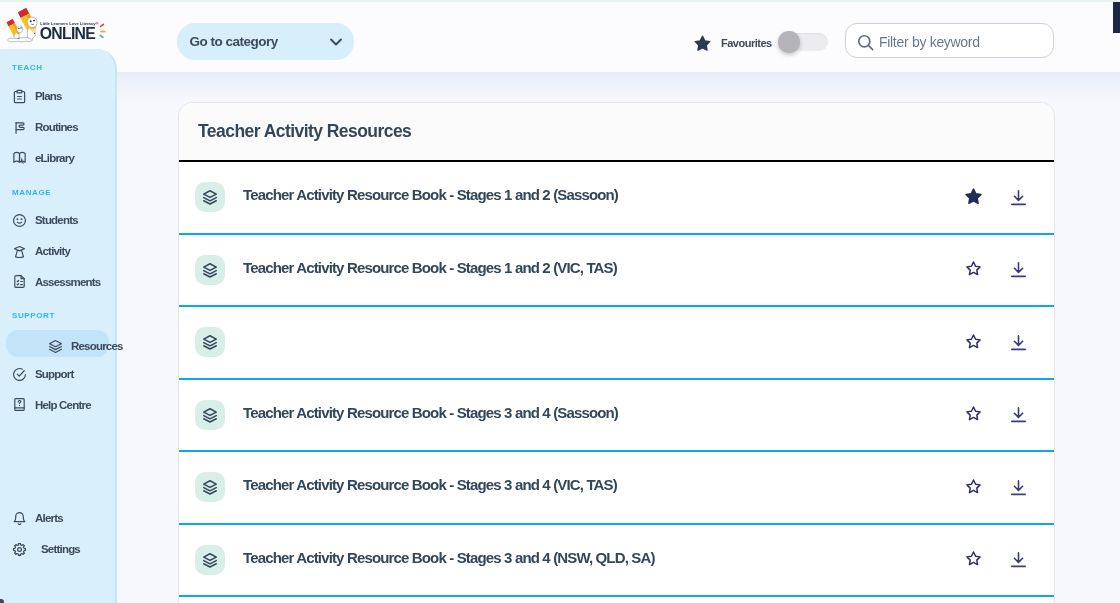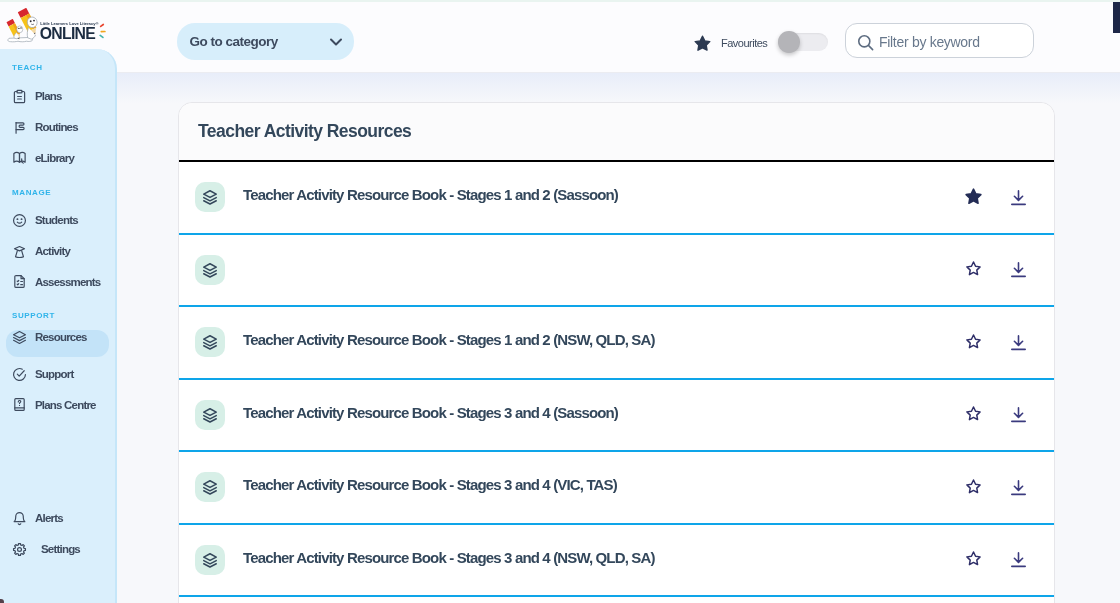--- a/index.html
+++ b/index.html
@@ -12,24 +12,24 @@
 .slabel{position:absolute;left:12px;height:12px;font-size:8px;font-weight:bold;letter-spacing:0.6px;color:#30b4ea;}
 .sitem{position:absolute;left:0;width:115px;height:22px;display:flex;align-items:center;}
 .sitem svg{margin-left:12px;flex:0 0 auto;}
 .sitem span{margin-left:8px;font-size:11.5px;font-weight:bold;letter-spacing:-0.8px;color:#3d4a5e;white-space:nowrap;}
 .activepill{position:absolute;left:6px;top:330px;width:103px;height:27px;background:#c3e3f8;border-radius:12px;}
 
 .pill{position:absolute;left:177px;top:23px;width:177px;height:37px;background:#d7eefb;border-radius:18px;}
 .pill .t{position:absolute;left:12.5px;top:11px;font-size:13.5px;font-weight:bold;letter-spacing:-0.5px;color:#3d4a5e;}
 .pill svg{position:absolute;right:11px;top:14px;}
 .favwrap{position:absolute;left:694px;top:31px;height:24px;display:flex;align-items:center;}
-.favwrap .lbl{margin-left:10px;font-size:11px;font-weight:normal;letter-spacing:-0.5px;color:#3d4a5e;}
+.favwrap .lbl{margin-left:10px;font-size:11px;font-weight:bold;letter-spacing:-0.5px;color:#3d4a5e;}
 .toggle{position:absolute;left:778px;top:32.5px;width:50px;height:18.5px;background:#ececf0;border-radius:10px;box-shadow:inset 0 1px 2px rgba(0,0,0,0.06);}
 .knob{position:absolute;left:0px;top:-1.5px;width:21.5px;height:21.5px;border-radius:50%;background:#b4b4b8;box-shadow:0 2px 4px rgba(0,0,0,0.22);}
-.search{position:absolute;left:845px;top:23px;width:189px;height:35px;background:#fff;border:1px solid #ccd2da;border-radius:12px;box-sizing:border-box;}
+.search{position:absolute;left:845px;top:23px;width:209px;height:35px;background:#fff;border:1px solid #ccd2da;border-radius:12px;box-sizing:border-box;}
 .search svg{position:absolute;left:10px;top:9px;}
 .search .ph{position:absolute;left:33px;top:10px;font-size:14px;letter-spacing:-0.3px;color:#68788c;}
 
 .card{position:absolute;left:178px;top:102px;width:877px;height:520px;background:#fff;border:1px solid #e6e6ea;border-radius:14px 14px 0 0;box-sizing:border-box;}
 .cardh{height:57px;background:#fbfbfc;border-bottom:2px solid #000000;border-radius:14px 14px 0 0;position:relative;}
 .cardh .t{position:absolute;left:19px;top:18px;font-size:17.5px;font-weight:bold;letter-spacing:-0.55px;color:#33475b;}
 .row{position:relative;height:70.5px;border-bottom:2px solid #0ea5e9;}
 .micon{position:absolute;left:16px;top:20px;width:30px;height:30px;background:#d7efe7;border-radius:10px;display:flex;align-items:center;justify-content:center;}
 .row .t{position:absolute;left:64px;top:24px;font-size:15px;font-weight:bold;letter-spacing:-0.85px;color:#33475b;white-space:nowrap;}
 .star{position:absolute;left:786px;top:25.6px;width:17px;height:17px;}
@@ -147,42 +147,42 @@
 </div>
 <div class="sitem" style="top:270.8px;">
   <svg width="15" height="15" viewBox="0 0 24 24" fill="none" stroke="#3d4a5e" stroke-width="1.9" stroke-linecap="round" stroke-linejoin="round">
       <path d="M14.5 2.5h-8a2 2 0 0 0-2 2v15a2 2 0 0 0 2 2h11a2 2 0 0 0 2-2V7.5z"></path>
       <path d="M14.5 2.5v5h5"></path>
       <path d="M8.2 11.3l1 1 1.6-1.9M14 12h2.8M8.2 16.3l1 1 1.6-1.9M14 17h2.8"></path>
     </svg>
   <span>Assessments</span>
 </div>
 <div class="slabel" style="top:311.3px;">SUPPORT</div>
-<div class="sitem" style="top:326px;">
+<div class="sitem" style="top:335px;margin-left:36px;">
   <svg width="15" height="15" viewBox="0 0 24 24" fill="none" stroke="#3d4a5e" stroke-width="1.9" stroke-linecap="round" stroke-linejoin="round">
       <path d="M12 2.5L2.5 7.5 12 12.5 21.5 7.5z"></path>
       <path d="M2.5 12l9.5 5 9.5-5"></path>
       <path d="M2.5 16.5l9.5 5 9.5-5"></path>
     </svg>
   <span>Resources</span>
 </div>
 <div class="sitem" style="top:363.2px;">
   <svg width="15" height="15" viewBox="0 0 24 24" fill="none" stroke="#3d4a5e" stroke-width="1.9" stroke-linecap="round" stroke-linejoin="round">
       <path d="M21.5 12a9.5 9.5 0 1 1-5-8.4"></path>
       <path d="M8.5 11.5l3 3 8-8.5"></path>
     </svg>
   <span>Support</span>
 </div>
 <div class="sitem" style="top:393.9px;">
   <svg width="15" height="15" viewBox="0 0 24 24" fill="none" stroke="#3d4a5e" stroke-width="1.9" stroke-linecap="round" stroke-linejoin="round">
       <rect x="4.5" y="2.5" width="15" height="19" rx="1.5"></rect>
       <path d="M4.5 17.5h15"></path>
       <path d="M10 8c0-3 4-3 4-0.8 0 1.6-2 1.6-2 3.2M12 13.4v0.2"></path>
     </svg>
-  <span>Plans Centre</span>
+  <span>Help Centre</span>
 </div>
 <div class="sitem" style="top:507.3px;">
   <svg width="15" height="15" viewBox="0 0 24 24" fill="none" stroke="#3d4a5e" stroke-width="1.9" stroke-linecap="round" stroke-linejoin="round">
       <path d="M18 8.5a6 6 0 0 0-12 0c0 7-2.5 8.5-2.5 8.5h17S18 15.5 18 8.5"></path>
       <path d="M10 20.5a2.2 2.2 0 0 0 4 0"></path>
     </svg>
   <span>Alerts</span>
 </div>
 <div class="sitem" style="top:538px;gap:6px;">
   <svg width="15" height="15" viewBox="0 0 24 24" fill="none" stroke="#3d4a5e" stroke-width="1.9" stroke-linecap="round" stroke-linejoin="round">
@@ -221,37 +221,37 @@
       </svg>
   </div>
   <div class="row">
     <div class="micon">
         <svg width="16" height="16" viewBox="0 0 24 24" fill="none" stroke="#33475b" stroke-width="2.2" stroke-linecap="round" stroke-linejoin="round">
           <path d="M12 2.6L2.6 7.6 12 12.6 21.4 7.6z"></path>
           <path d="M2.6 12.9l9.4 4.9 9.4-4.9"></path>
           <path d="M2.6 17.6l9.4 4.9 9.4-4.9"></path>
         </svg>
       </div>
-    <svg class="star" viewBox="0 0 24 24">
-        <path d="M12 2.8l2.9 6 6.4 0.9-4.65 4.55 1.1 6.4L12 17.6l-5.75 3.05 1.1-6.4L2.7 9.7l6.4-0.9z" fill="none" stroke="#2e2e68" stroke-width="2.1" stroke-linejoin="round"></path>
-      </svg>
-    <svg class="dl" viewBox="0 0 15 16" fill="none" stroke="#3a3a7e" stroke-width="1.6" stroke-linecap="round" stroke-linejoin="round">
-        <path d="M7.5 0.9v8.9M3.4 6.3l4.1 4.1 4.1-4.1"></path>
-        <path d="M0.9 14.3h13.2" stroke-width="1.8"></path>
-      </svg>
-  </div>
-  <div class="row">
-    <div class="micon">
-        <svg width="16" height="16" viewBox="0 0 24 24" fill="none" stroke="#33475b" stroke-width="2.2" stroke-linecap="round" stroke-linejoin="round">
-          <path d="M12 2.6L2.6 7.6 12 12.6 21.4 7.6z"></path>
-          <path d="M2.6 12.9l9.4 4.9 9.4-4.9"></path>
-          <path d="M2.6 17.6l9.4 4.9 9.4-4.9"></path>
-        </svg>
-      </div>
-    <div class="t">Teacher Activity Resource Book - Stages 1 and 2 (NSW, QLD, SA)</div>
+    <div class="t">Teacher Activity Resource Book - Stages 1 and 2 (VIC, TAS)</div>
+    <svg class="star" viewBox="0 0 24 24">
+        <path d="M12 2.8l2.9 6 6.4 0.9-4.65 4.55 1.1 6.4L12 17.6l-5.75 3.05 1.1-6.4L2.7 9.7l6.4-0.9z" fill="none" stroke="#2e2e68" stroke-width="2.1" stroke-linejoin="round"></path>
+      </svg>
+    <svg class="dl" viewBox="0 0 15 16" fill="none" stroke="#3a3a7e" stroke-width="1.6" stroke-linecap="round" stroke-linejoin="round">
+        <path d="M7.5 0.9v8.9M3.4 6.3l4.1 4.1 4.1-4.1"></path>
+        <path d="M0.9 14.3h13.2" stroke-width="1.8"></path>
+      </svg>
+  </div>
+  <div class="row">
+    <div class="micon">
+        <svg width="16" height="16" viewBox="0 0 24 24" fill="none" stroke="#33475b" stroke-width="2.2" stroke-linecap="round" stroke-linejoin="round">
+          <path d="M12 2.6L2.6 7.6 12 12.6 21.4 7.6z"></path>
+          <path d="M2.6 12.9l9.4 4.9 9.4-4.9"></path>
+          <path d="M2.6 17.6l9.4 4.9 9.4-4.9"></path>
+        </svg>
+      </div>
     <svg class="star" viewBox="0 0 24 24">
         <path d="M12 2.8l2.9 6 6.4 0.9-4.65 4.55 1.1 6.4L12 17.6l-5.75 3.05 1.1-6.4L2.7 9.7l6.4-0.9z" fill="none" stroke="#2e2e68" stroke-width="2.1" stroke-linejoin="round"></path>
       </svg>
     <svg class="dl" viewBox="0 0 15 16" fill="none" stroke="#3a3a7e" stroke-width="1.6" stroke-linecap="round" stroke-linejoin="round">
         <path d="M7.5 0.9v8.9M3.4 6.3l4.1 4.1 4.1-4.1"></path>
         <path d="M0.9 14.3h13.2" stroke-width="1.8"></path>
       </svg>
   </div>
   <div class="row">
     <div class="micon">

